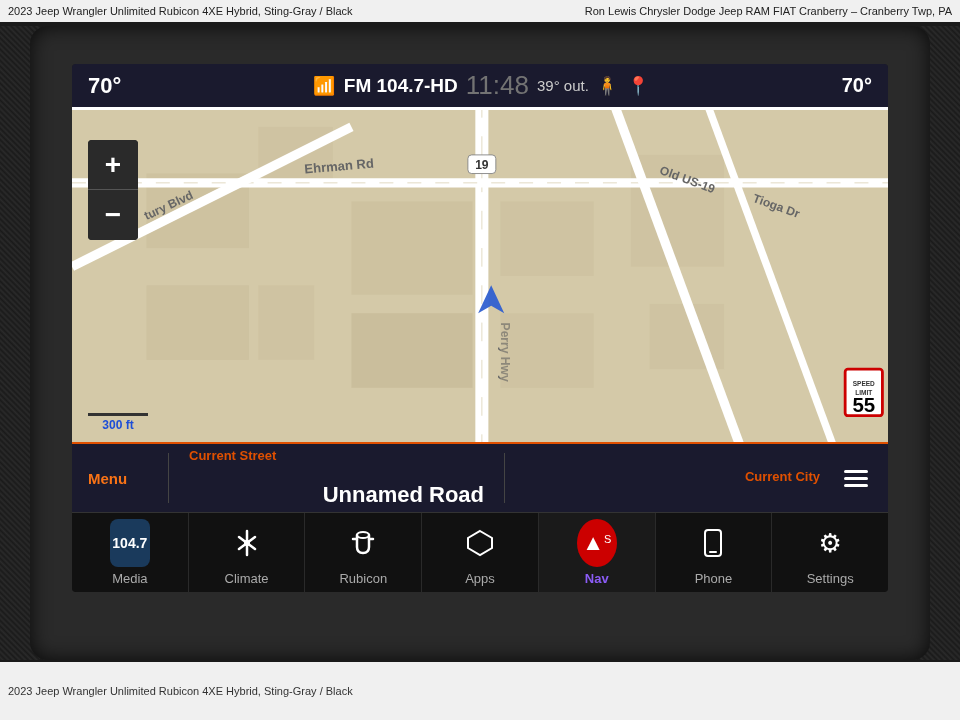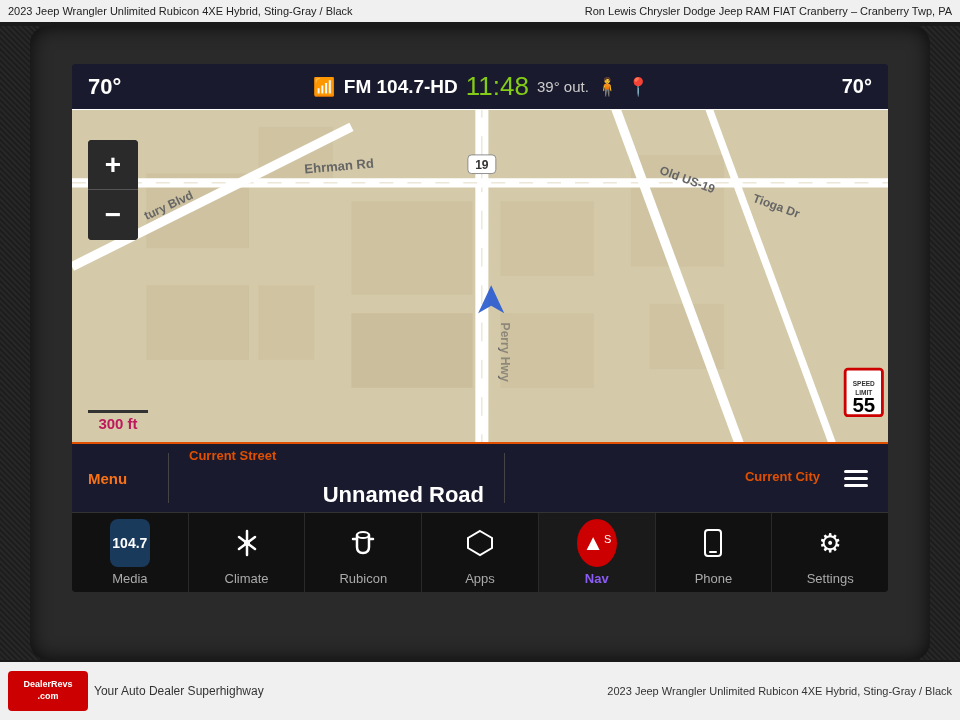--- a/index.html
+++ b/index.html
@@ -82,41 +82,41 @@
 
     
     .status-bar {
       height: 46px;
       background: #1a1a2e;
       display: flex;
       align-items: center;
       justify-content: space-between;
       padding: 0 16px;
       flex-shrink: 0;
-      border-bottom: 1px solid #ffffff;
+      border-bottom: 3px solid #ffffff;
     }
     .status-bar-left {
       display: flex;
       align-items: center;
       gap: 10px;
       color: white;
       font-size: 22px;
       font-weight: bold;
     }
     .status-bar-center {
       display: flex;
       align-items: center;
       gap: 8px;
       color: white;
       font-size: 18px;
     }
     .status-bar-time {
       font-size: 26px;
       font-weight: 300;
-      color: #84cc16;
+      color: #737373;
     }
     .status-bar-right {
       display: flex;
       align-items: center;
       gap: 6px;
       color: white;
       font-size: 16px;
     }
     .temp-display {
       font-size: 20px;
@@ -427,21 +427,21 @@
 
       
       <div class="zoom-controls">
         <div class="zoom-btn">+</div>
         <div class="zoom-btn">−</div>
       </div>
 
       
       <div class="scale-indicator">
         <div class="scale-bar"></div>
-        <span style="margin-top:2px; font-size:15px; color:#be185d; font-weight:bold;">300 ft</span>
+        <span style="margin-top:2px; font-size:12px; color:#1d4ed8; font-weight:bold;">300 ft</span>
       </div>
 
     </div>
 
     <div class="street-info-bar">
       <div class="menu-btn">Menu</div>
       <div class="divider-v"></div>
       <div class="street-block">
         <div class="street-label">Current Street</div>
         <div class="street-name">Unnamed Road</div>
@@ -515,23 +515,17 @@
         <div class="nav-icon" style="font-size:26px; color:white;">⚙</div>
         <span class="nav-label">Settings</span>
       </div>
 
     </div>
 
   </div>
 </div>
 
 <div class="bottom-bar">
-  <div class="watermark">
-    <div class="watermark-logo">
-      <span>DealerRevs<br>.com</span>
-    </div>
-    <span class="watermark-text">Your Auto Dealer Superhighway</span>
-  </div>
   <div style="font-size:11px; color:#333;">
     <span>2023 Jeep Wrangler Unlimited Rubicon 4XE Hybrid,</span>
     <span>Sting-Gray / Black</span>
   </div>
 </div>
 
 </body></html>

